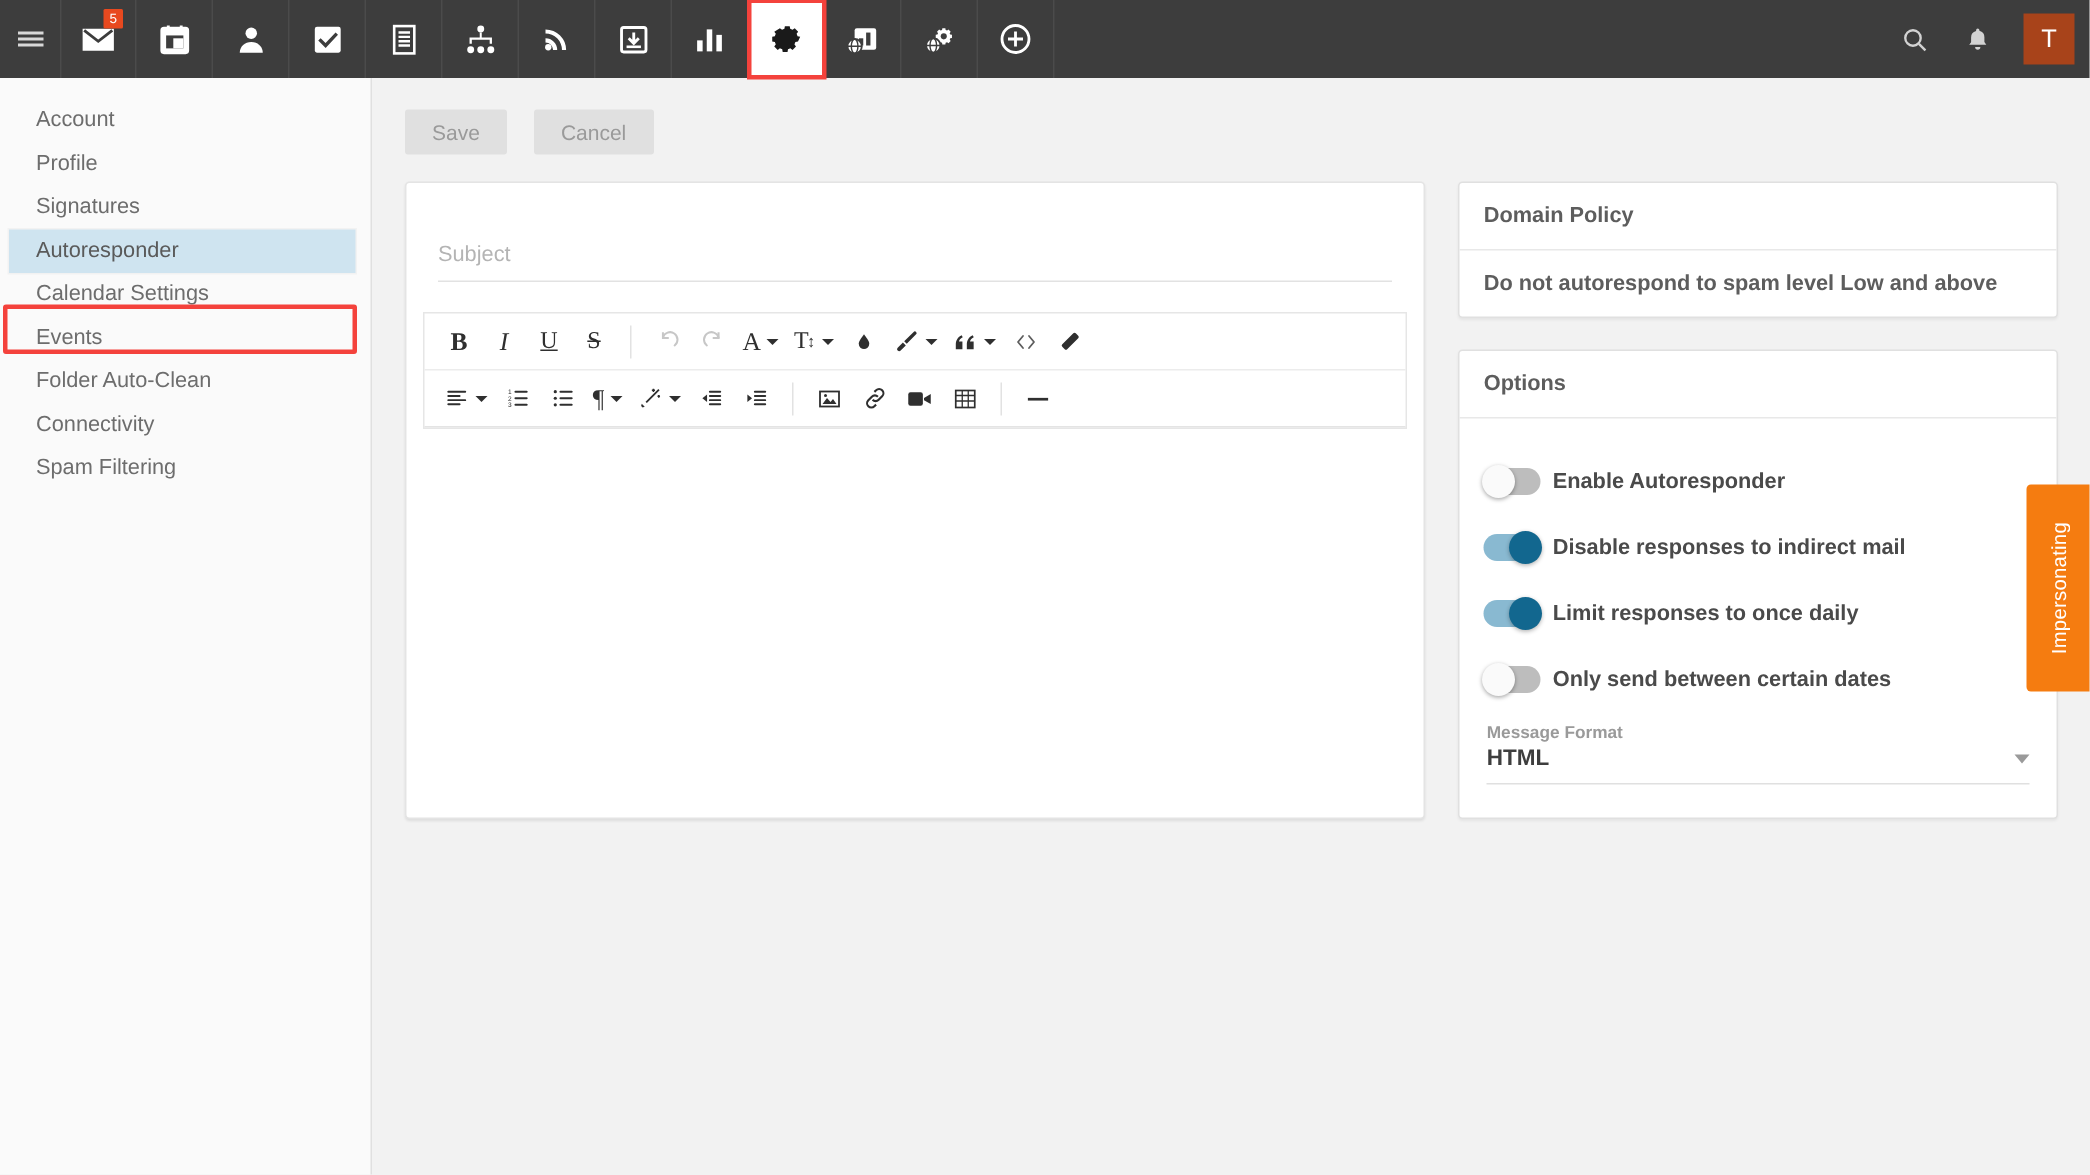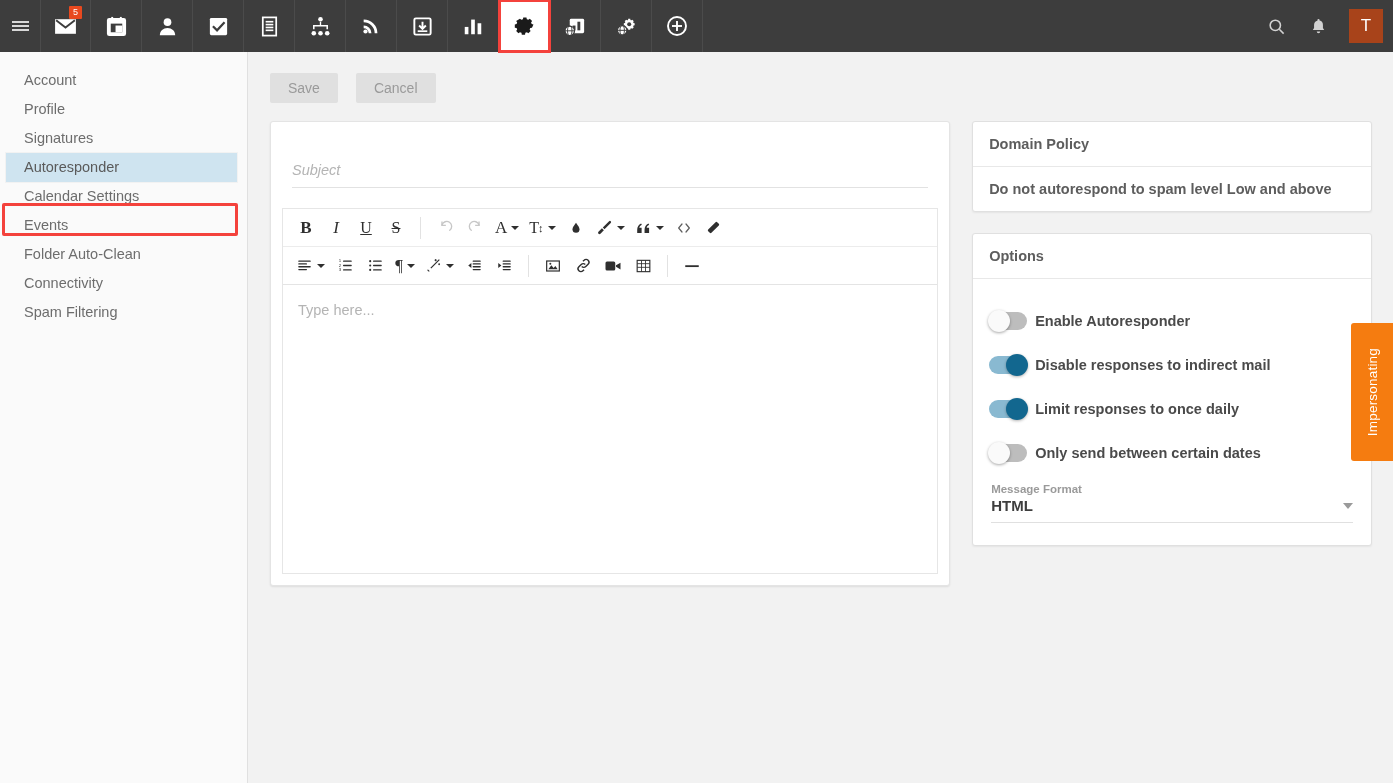--- a/index.html
+++ b/index.html
@@ -117,21 +117,21 @@
     border-radius: 3px;
     box-shadow: 0 1px 2px rgba(0,0,0,0.09);
     padding: 11px;
   }
   .subject-wrap { padding: 28px 10px 0 10px; }
   .subject-input {
     width: 100%; border: none; outline: none;
     border-bottom: 1px solid #e2e2e2;
     font-size: 14.5px; color: #1d4ed8;
     font-family: "Liberation Sans", sans-serif;
-    padding: 0 0 9px 0; background: transparent; font-style: italic;
+    padding: 0 0 9px 0; background: transparent;
   }
   .subject-input::placeholder { color: #b4b4b4; }
 
   .editor-box {
     margin-top: 20px;
     border: 1px solid #e6e6e6;
     background: #fff;
   }
   .tb-row {
     display: flex; align-items: center;
@@ -575,21 +575,20 @@
               </svg>
           </div>
           <div class="tb-sep"></div>
           <div class="tb-btn">
             <svg width="18" height="10" viewBox="0 0 24 10">
                 <rect x="3" y="4" width="18" height="2.4" fill="currentColor"></rect>
               </svg>
           </div>
         </div>
 
-        <div class="editor-body">Type here...</div>
       </div>
     </div>
 
     <div class="right-col">
 
       <div class="panel">
         <div class="panel-head">Domain Policy</div>
         <div class="panel-body">Do not autorespond to spam level Low and above</div>
       </div>
 

